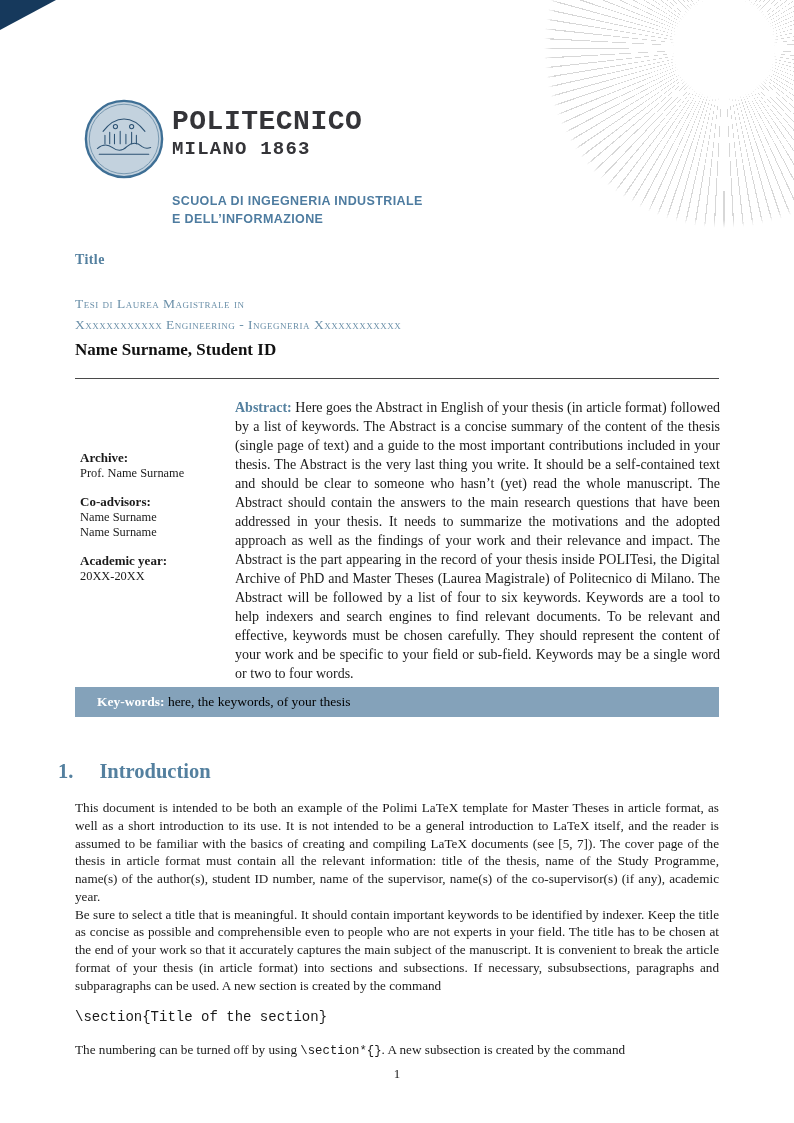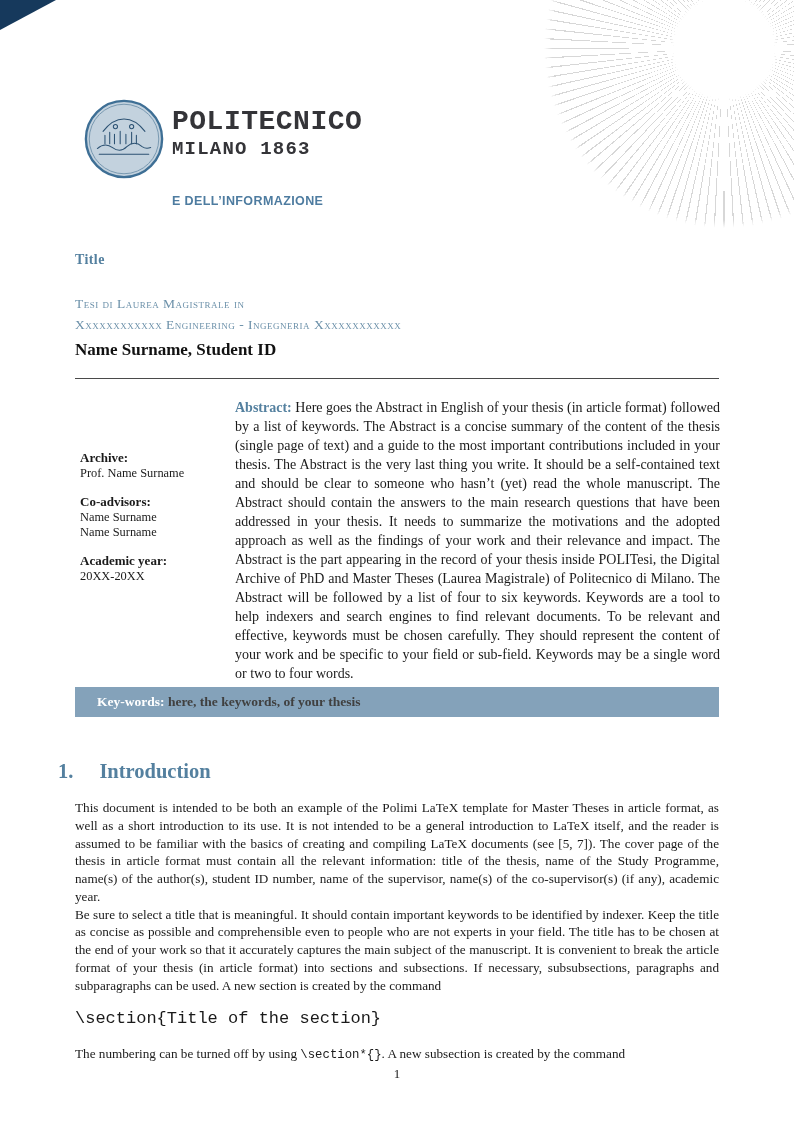--- a/index.html
+++ b/index.html
@@ -62,33 +62,33 @@
   .abstract-label { color:#54809f; font-weight:bold; }
 
   
   .keywords-bar {
     position:absolute; left:75px; top:687px; width:644px; height:30px;
     background:#84a2ba; box-sizing:border-box;
     padding-left:22px; line-height:30px;
     font-size:13.5px;
   }
   .keywords-label { color:#ffffff; font-weight:bold;text-align:center; }
-  .keywords-text { color:#404040;font-weight:bold; }
+  .keywords-text { color:#000000; }
 
   
   .section-heading { position:absolute; left:58px; top:760px; font-size:20.5px; font-weight:bold; color:#54809f; }
   .section-number { display:inline-block; }
   .section-title { display:inline-block; margin-left:26px; }
 
   .body-text {
     position:absolute; left:75px; top:799px; width:644px;
     font-size:13.2px; line-height:1.345; text-align:justify;
   }
   .body-text p { margin:0; }
-  .code-line { margin:14px 0 !important; font-family:"Liberation Mono","DejaVu Sans Mono",monospace; font-size:17px; text-align:left; }
+  .code-line { margin:14px 0 !important; font-family:"Liberation Mono","DejaVu Sans Mono",monospace; font-size:14px; text-align:left; }
   .para-final { margin-top:14px !important; }
   .inline-code { font-family:"Liberation Mono","DejaVu Sans Mono",monospace; font-size:12.3px; }
 
   .page-number { position:absolute; left:0; top:1066px; width:100%; text-align:center; font-size:13px; }
 </style>
 </head>
 <body>
 
 <div class="page">
 
@@ -107,20 +107,21 @@
       <circle cx="50" cy="29" r="2.2"></circle>
     </g>
   </svg>
 
   <div class="wordmark">
     <div class="wordmark-line1">POLITECNICO</div>
     <div class="wordmark-line2">MILANO 1863</div>
   </div>
 
   <div class="school">
+    <div>SCUOLA DI INGEGNERIA INDUSTRIALE</div>
     <div>E DELL’INFORMAZIONE</div>
   </div>
 
   <div class="doc-title">Title</div>
 
   <div class="series">
     <div>Tesi di Laurea Magistrale in</div>
     <div>Xxxxxxxxxxxx Engineering - Ingegneria Xxxxxxxxxxxx</div>
   </div>
 

